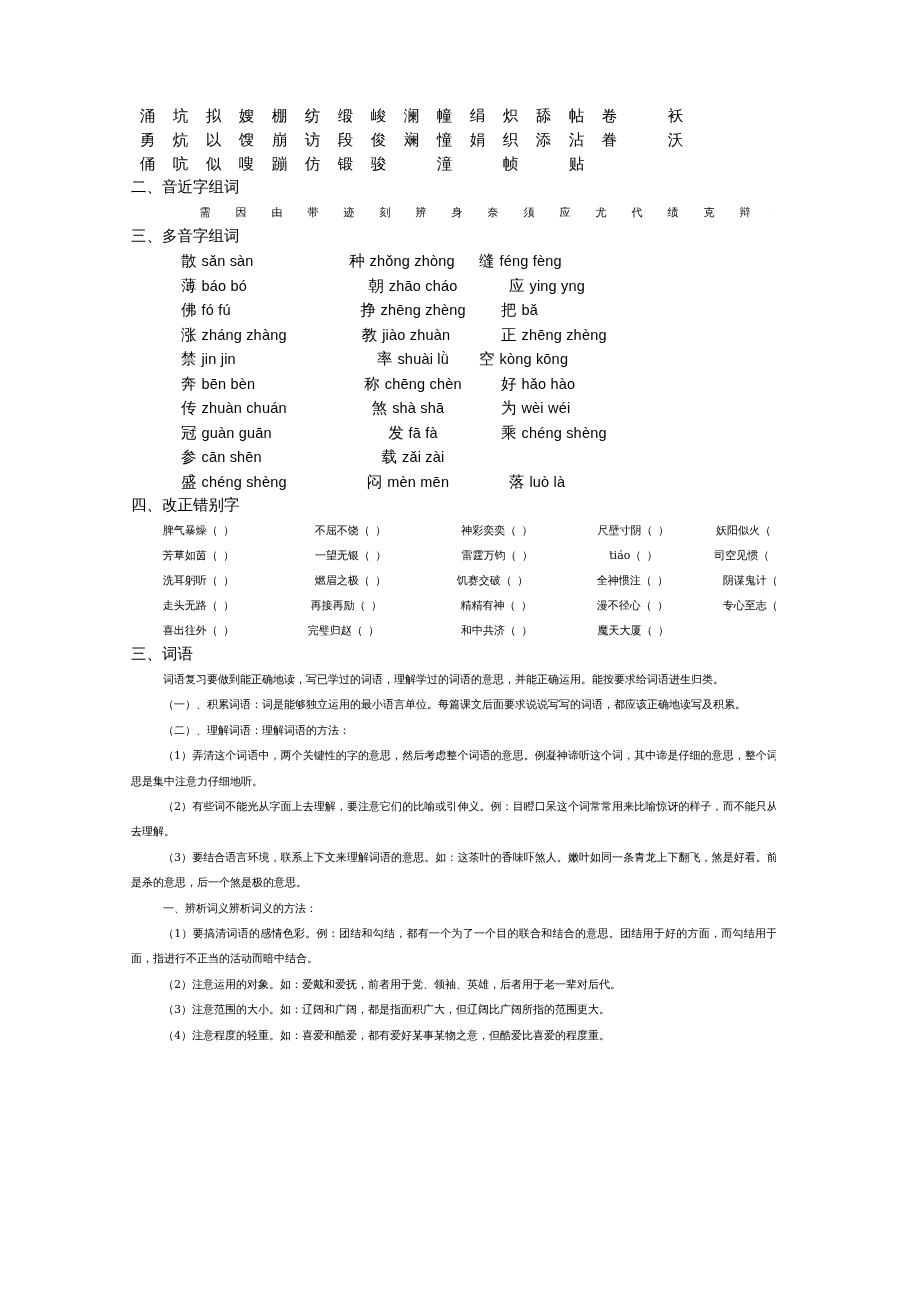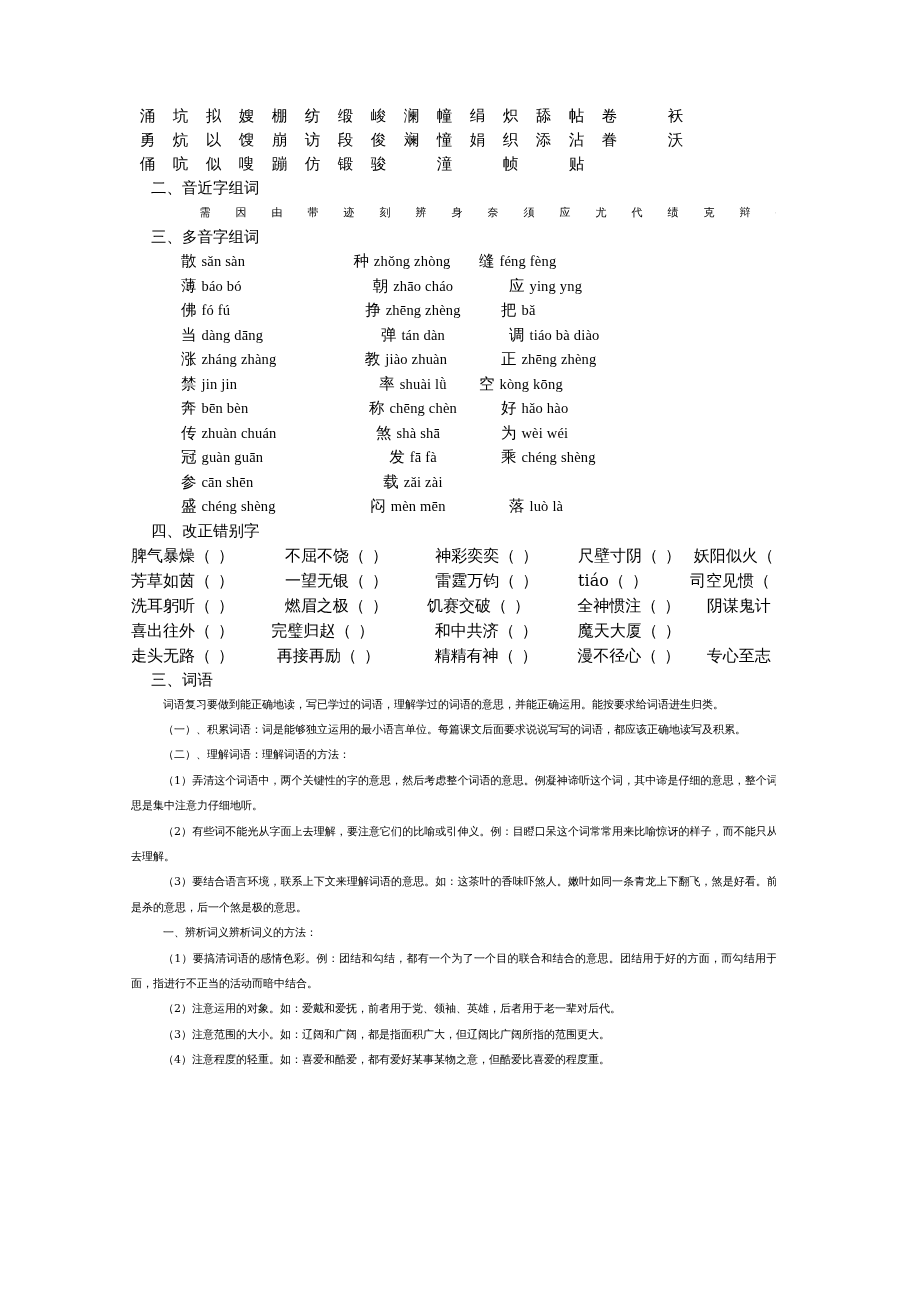--- a/index.html
+++ b/index.html
@@ -36,23 +36,22 @@
   }
   .charline .cell {
     display: inline-block;
     width: 33px;
     text-align: center;
   }
 
   .heading {
     font-size: 15.5px;
     line-height: 24px;
-    font-family: Liberation Serif, serif;
-    white-space: nowrap;
-    margin-left: 20px;
+    font-family: Liberation Mono, monospace;
+    white-space: nowrap;
   }
 
   
   .nearrow {
     font-size: 11px;
     line-height: 25px;
     padding-left: 56px;
     white-space: nowrap;
   }
   .nearrow .cell {
@@ -74,37 +73,38 @@
   }
   .polycell {
     box-sizing: border-box;
     padding-right: 4px;
   }
   .polycell.c1 { width: 150px; padding-left: 2px; }
   .polycell.c2 { width: 150px; text-align: center; }
   .polycell.c3 { width: 200px; }
   .polycell .han { font-family: "DejaVu Serif", "Liberation Serif", serif; }
   .polycell .py {
-    font-family: Liberation Serif, serif;
+    font-family: Liberation Sans, sans-serif;
     font-size: 14.5px;
     letter-spacing: .2px;
   }
   
   .polycell.ind1 { padding-left: 12px; }
   .polycell.ind2 { padding-left: 22px; }
   .polycell.ind3 { padding-left: 30px; }
   .polycell.ind4 { padding-left: 8px; }
 
   
   .idioms { margin-top: 0; }
   .idiomrow {
     display: flex;
-    font-size: 16px;
+    font-size: 11px;
     line-height: 25px;
     white-space: nowrap;
+    text-align: center;
   }
   .idiom {
     box-sizing: border-box;
   }
   .idiom .brk {
     letter-spacing: 1px;
   }
   .iw1 { width: 146px; }
   .iw2 { width: 160px; }
   .iw3 { width: 152px; }
@@ -151,25 +151,20 @@
           <div class="polycell c1 "><span class="han">薄</span> <span class="py">báo bó</span></div>
           <div class="polycell c2 ind2"><span class="han">朝</span> <span class="py">zhāo cháo</span></div>
           <div class="polycell c3 ind3"><span class="han">应</span> <span class="py">ying yng</span></div>
         </div>
         <div class="polyrow">
           <div class="polycell c1 "><span class="han">佛</span> <span class="py">fó  fú</span></div>
           <div class="polycell c2 ind2"><span class="han">挣</span> <span class="py">zhēng zhèng</span></div>
           <div class="polycell c3 ind2"><span class="han">把</span> <span class="py">bǎ</span></div>
         </div>
         <div class="polyrow">
-          <div class="polycell c1 "><span class="han">当</span> <span class="py">dàng dāng</span></div>
-          <div class="polycell c2 ind2"><span class="han">弹</span> <span class="py">tán dàn</span></div>
-          <div class="polycell c3 ind3"><span class="han">调</span> <span class="py">tiáo bà  diào</span></div>
-        </div>
-        <div class="polyrow">
           <div class="polycell c1 "><span class="han">涨</span> <span class="py">zháng zhàng</span></div>
           <div class="polycell c2 ind4"><span class="han">教</span> <span class="py">jiào zhuàn</span></div>
           <div class="polycell c3 ind2"><span class="han">正</span> <span class="py">zhēng zhèng</span></div>
         </div>
         <div class="polyrow">
           <div class="polycell c1 "><span class="han">禁</span> <span class="py">jin jin</span></div>
           <div class="polycell c2 ind2"><span class="han">率</span> <span class="py">shuài lǜ</span></div>
           <div class="polycell c3 "><span class="han">空</span> <span class="py">kòng kōng</span></div>
         </div>
         <div class="polyrow">
@@ -216,32 +211,32 @@
           <div class="idiom iw5 "><span>司空见惯</span><span class="brk">（   ）</span></div>
         </div>
         <div class="idiomrow">
           <div class="idiom iw1 "><span>洗耳躬听</span><span class="brk">（   ）</span></div>
           <div class="idiom iw2 pad-b"><span>燃眉之极</span><span class="brk">（   ）</span></div>
           <div class="idiom iw3 pad-a"><span>饥赛交破</span><span class="brk">（   ）</span></div>
           <div class="idiom iw4 pad-b"><span>全神惯注</span><span class="brk">（   ）</span></div>
           <div class="idiom iw5 pad-b"><span>阴谋鬼计</span><span class="brk">（   ）</span></div>
         </div>
         <div class="idiomrow">
+          <div class="idiom iw1 "><span>走头无路</span><span class="brk">（   ）</span></div>
+          <div class="idiom iw2 pad-a"><span>再接再励</span><span class="brk">（   ）</span></div>
+          <div class="idiom iw3 pad-b"><span>精精有神</span><span class="brk">（   ）</span></div>
+          <div class="idiom iw4 pad-b"><span>漫不径心</span><span class="brk">（   ）</span></div>
+          <div class="idiom iw5 pad-b"><span>专心至志</span><span class="brk">（   ）</span></div>
+        </div>
+        <div class="idiomrow">
           <div class="idiom iw1 "><span>喜出往外</span><span class="brk">（   ）</span></div>
           <div class="idiom iw2 pad-c"><span>完璧归赵</span><span class="brk">（   ）</span></div>
           <div class="idiom iw3 pad-b"><span>和中共济</span><span class="brk">（   ）</span></div>
           <div class="idiom iw4 pad-b"><span>魔天大厦</span><span class="brk">（   ）</span></div>
           <div class="idiom iw5 "></div>
-        </div>
-        <div class="idiomrow">
-          <div class="idiom iw1 "><span>走头无路</span><span class="brk">（   ）</span></div>
-          <div class="idiom iw2 pad-a"><span>再接再励</span><span class="brk">（   ）</span></div>
-          <div class="idiom iw3 pad-b"><span>精精有神</span><span class="brk">（   ）</span></div>
-          <div class="idiom iw4 pad-b"><span>漫不径心</span><span class="brk">（   ）</span></div>
-          <div class="idiom iw5 pad-b"><span>专心至志</span><span class="brk">（   ）</span></div>
         </div>
       </div>
 
     <div class="heading">三、词语</div>
     <div id="proseblock">
         <div class="prose ind">词语复习要做到能正确地读，写已学过的词语，理解学过的词语的意思，并能正确运用。能按要求给词语进生归类。</div>
         <div class="prose ind">（一）、积累词语：词是能够独立运用的最小语言单位。每篇课文后面要求说说写写的词语，都应该正确地读写及积累。</div>
         <div class="prose ind">（二）、理解词语：理解词语的方法：</div>
         <div class="prose ind">（1）弄清这个词语中，两个关键性的字的意思，然后考虑整个词语的意思。例凝神谛听这个词，其中谛是仔细的意思，整个词语的意思是集中注意力仔细地听。</div>
         <div class="prose ind">（2）有些词不能光从字面上去理解，要注意它们的比喻或引伸义。例：目瞪口呆这个词常常用来比喻惊讶的样子，而不能只从字面上去理解。</div>

